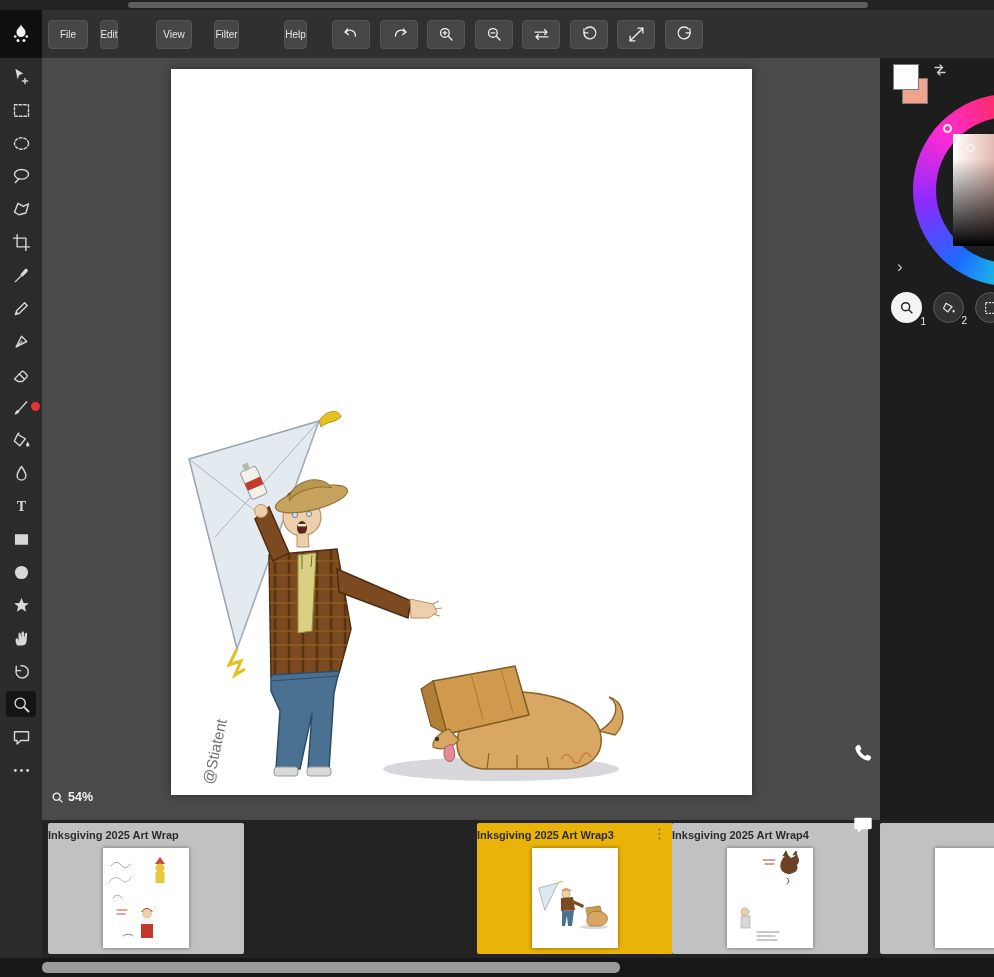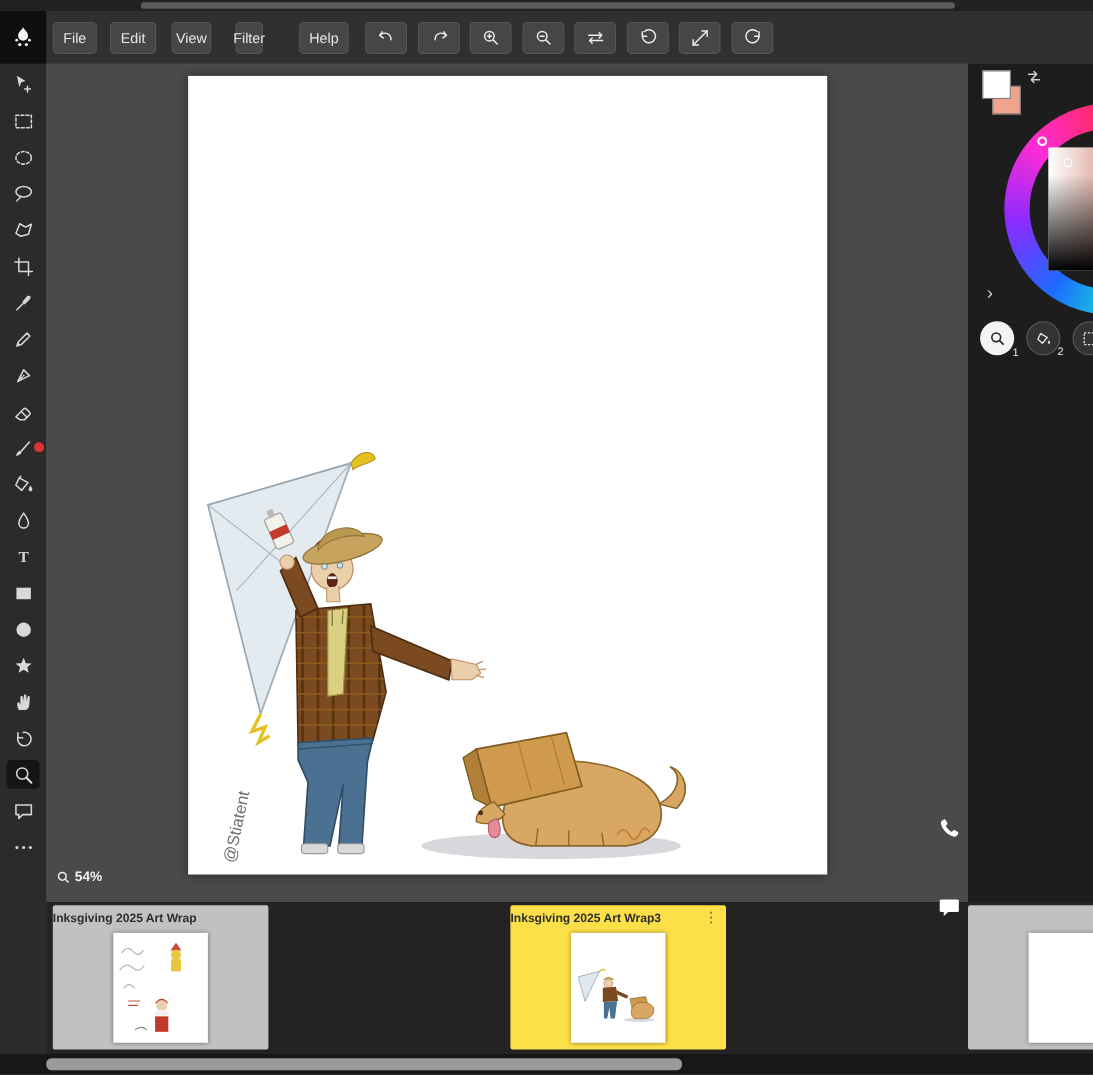--- a/index.html
+++ b/index.html
@@ -6,21 +6,21 @@
   body { background:#2a2a2a; font-family:"Liberation Sans", sans-serif; }
   .page { position:relative; width:994px; height:977px; background:#4a4a4a; overflow:hidden; }
 
   
   .topscroll { position:absolute; left:0; top:0; width:994px; height:10px; background:#222; }
   .topscroll .handle { position:absolute; left:128px; top:2px; width:740px; height:6px; background:#5d5d5d; border-radius:3px; }
 
   
   .header { position:absolute; left:0; top:10px; width:994px; height:48px; background:#303030; }
   .logo { position:absolute; left:0; top:0; width:42px; height:48px; background:#0f0f0f; display:flex; align-items:center; justify-content:center; }
-  .menubtn { position:absolute; top:10px; height:29px; background:#464646; border:1px solid #555; border-radius:4px; color:#e6e6e6; font-size:13px; display:flex; align-items:center; justify-content:center; cursor:default; }
+  .menubtn { position:absolute; top:10px; height:29px; background:#464646; border:1px solid #555; border-radius:4px; color:#e6e6e6; font-size:10px; display:flex; align-items:center; justify-content:center; cursor:default; }
   .iconbtn { position:absolute; top:10px; width:38px; height:29px; background:#464646; border:1px solid #555; border-radius:4px; display:flex; align-items:center; justify-content:center; }
   svg.hic { width:19px; height:19px; stroke:#ececec; fill:none; stroke-width:1.7; stroke-linecap:round; stroke-linejoin:round; }
 
   
   .lefttb { position:absolute; left:0; top:58px; width:42px; height:900px; background:#2b2b2b; display:flex; flex-direction:column; align-items:center; padding-top:6px; gap:7px; }
   .tool { width:30px; height:26px; display:flex; align-items:center; justify-content:center; border-radius:4px; position:relative; flex:0 0 auto; }
   .tool.active { background:#151515; }
   svg.tic { width:21px; height:21px; stroke:#d6d6d6; fill:none; stroke-width:1.6; stroke-linecap:round; stroke-linejoin:round; }
   .red-dot { position:absolute; right:-4px; top:8px; width:9px; height:9px; border-radius:50%; background:#e03434; }
 
@@ -51,21 +51,21 @@
   .slot .badge { position:absolute; right:-4px; bottom:-4px; font-size:10px; color:#ececec; }
 
   
   .float-btn { position:absolute; width:26px; height:26px; z-index:6; display:flex; align-items:center; justify-content:center; }
   .fb-phone { left:850px; top:740px; }
   .fb-chat { left:850px; top:812px; }
 
   
   .bpanel { position:absolute; left:42px; top:820px; width:952px; height:138px; background:#232323; overflow:hidden; }
   .card { position:absolute; top:3px; width:196px; height:131px; background:#c1c1c1; border-radius:2px; }
-  .card.sel { background:#fde047; }
+  .card.sel { background:#eab308;margin-left:13px; }
   .card .title { margin-top:6px; text-align:left; font-size:11px; font-weight:bold; color:#2d2d2d; white-space:nowrap; overflow:hidden; }
   .card .thumb { position:absolute; left:50%; transform:translateX(-50%); top:25px; width:86px; height:100px; background:#fff; box-shadow:0 0 4px rgba(0,0,0,.45); }
   .kebab { position:absolute; right:7px; top:4px; font-size:13px; color:#555; line-height:1; }
 
   
   .bscroll { position:absolute; left:0; top:958px; width:994px; height:19px; background:#171717; }
   .bscroll .handle { position:absolute; left:42px; top:4px; width:578px; height:11px; background:#9a9a9a; border-radius:5px; }
   .corner-tri { position:absolute; left:28px; top:961px; width:0; height:0; border-top:11px solid transparent; border-right:11px solid #cfcfcf; }
 </style>
 </head>
@@ -82,24 +82,24 @@
       <svg width="24" height="24" viewBox="0 0 24 24">
         <path fill="#f2f2f2" d="M12 2.5 C13 5.5 16.5 6.5 16.5 10.5 C16.5 13 14.5 15 12 15 C9.5 15 7.5 13 7.5 10.5 C7.5 6.5 11 5.5 12 2.5 Z"></path>
         <circle cx="6.2" cy="14.5" r="1.3" fill="#f2f2f2"></circle>
           <circle cx="17.8" cy="14.5" r="1.3" fill="#f2f2f2"></circle>
         <circle cx="9" cy="18.5" r="1.5" fill="#f2f2f2"></circle>
           <circle cx="15" cy="18.5" r="1.5" fill="#f2f2f2"></circle>
       </svg>
     </div>
 
     <div class="menubtn" style="left:48px;width:40px">File</div>
-    <div class="menubtn" style="left:100px;width:42px">Edit</div>
+    <div class="menubtn" style="left:100px;width:18px">Edit</div>
     <div class="menubtn" style="left:156px;width:36px">View</div>
     <div class="menubtn" style="left:214px;width:25px">Filter</div>
-    <div class="menubtn" style="left:272px;width:45px">Help</div>
+    <div class="menubtn" style="left:284px;width:23px">Help</div>
 
     <div class="iconbtn" style="left:332px">
       <svg class="hic" viewBox="0 0 24 24">
           <path d="M7 5 L4 9 L8 12"></path>
           <path d="M4 9 C10 4 17 7 17 14"></path>
         </svg>
     </div>
     <div class="iconbtn" style="left:380px">
       <svg class="hic" viewBox="0 0 24 24">
           <path d="M17 5 L20 9 L16 12"></path>
@@ -440,20 +440,34 @@
           <polygon points="29,50 41,49 43,62 29,63" fill="#7c4a20" stroke="none"></polygon>
           <polygon points="41,52 52,57 51,60 42,56" fill="#7c4a20" stroke="none"></polygon>
           <polygon points="30,63 42,62 40,78 36,78 35,68 33,78 30,78" fill="#4a7191" stroke="none"></polygon>
           <ellipse cx="62" cy="79" rx="14" ry="2" fill="rgba(0,0,0,0.15)" stroke="none"></ellipse>
           <polygon points="54,60 68,58 70,66 56,69" fill="#cf9a4e" stroke="#7d5a1f" stroke-width="0.6"></polygon>
           <path d="M57 66 C60 62 72 62 75 68 C77 74 72 78 66 78 L58 78 C54 76 54 70 57 66 Z" fill="#d8a763" stroke="#8a6326" stroke-width="0.6"></path>
         </svg>
       </div>
     </div>
 
+    <div class="card" style="left:630px">
+      <div class="title">Inksgiving 2025 Art Wrap4</div>
+      <div class="thumb">
+        <svg width="84" height="98" viewBox="0 0 84 98" style="fill:none;stroke-linecap:round">
+          <path d="M56 8 l3 -5 2 5 M66 7 l3 -4 1 5" fill="#6b4226" stroke="#6b4226"></path>
+          <path d="M56 10 q4 -6 8 0 l6 -3 q4 6 0 10 q2 6 -4 8 q-6 3 -11 -2 q-4 -5 1 -13 Z" fill="#6b4226" stroke="none"></path>
+          <path d="M36 12 h12 M38 16 h9" stroke="#a04838"></path>
+          <path d="M60 30 q4 3 0 6" stroke="#6b4226"></path>
+          <circle cx="18" cy="64" r="4" fill="#e9cfae" stroke="#999" stroke-width="0.5"></circle>
+          <rect x="14" y="68" width="9" height="12" fill="#d8d8d8" stroke="#999" stroke-width="0.5"></rect>
+          <path d="M30 84 h22 M30 88 h18 M30 92 h20" stroke="#909090"></path>
+        </svg>
+      </div>
+    </div>
 
     <div class="card" style="left:838px">
       <div class="title"></div>
       <div class="thumb"></div>
     </div>
   </div>
 
   <div class="corner-tri"></div>
   <div class="bscroll">
     <div class="handle"></div>

